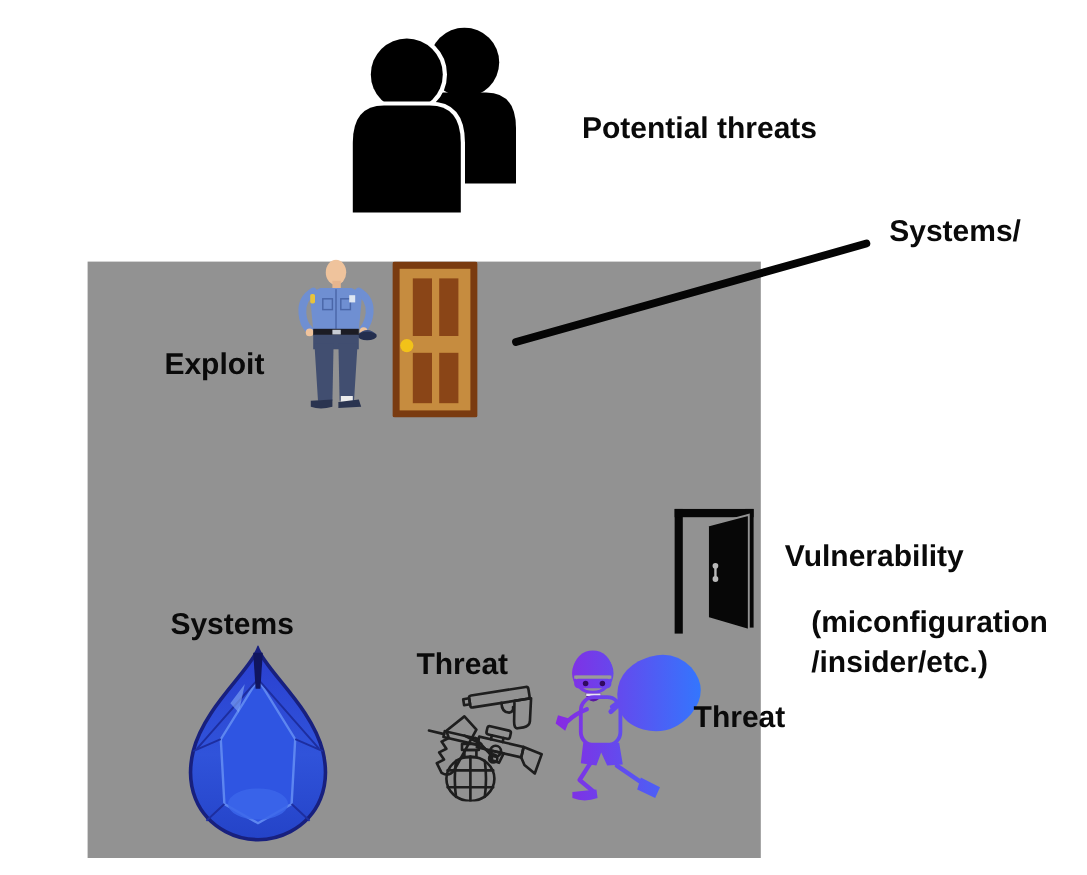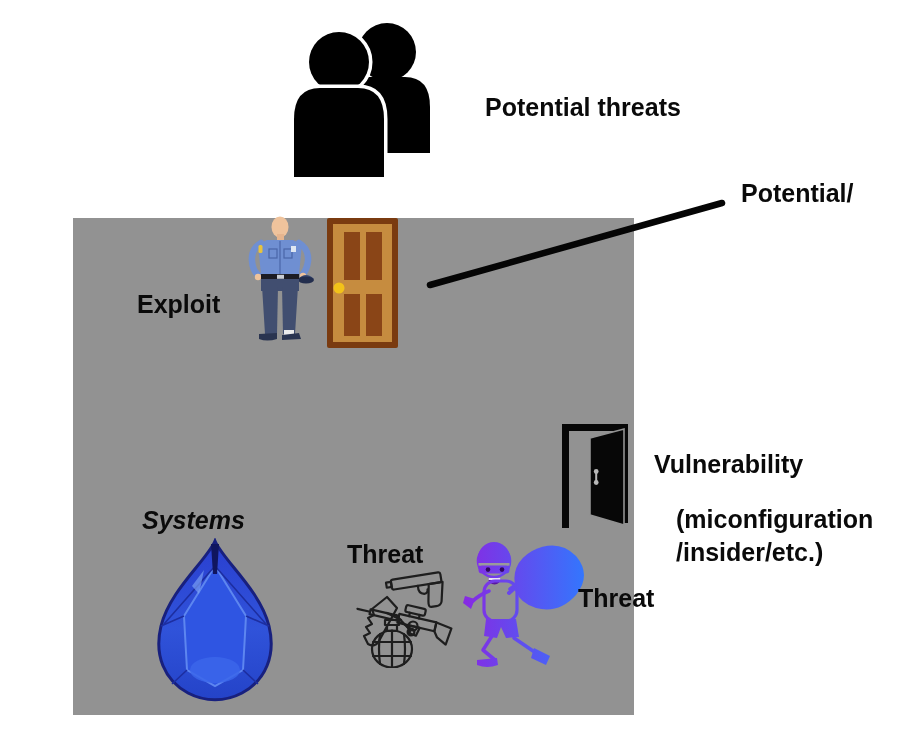--- a/index.html
+++ b/index.html
@@ -19,21 +19,21 @@
   #people-icon{left:287px;top:23px;}
   #label-potential{left:457px;top:92px;margin-left:28px;}
   #label-control{left:137px;top:289px;}
   #guard-icon{left:246px;top:216px;}
   #closed-door-icon{left:327px;top:218px;}
   #pointer-line{left:424px;top:196px;}
   #label-firewall{left:741px;top:178px;}
   #open-door-icon{left:562px;top:424px;}
   #label-vulnerability{left:654px;top:449px;}
   #label-vuln-note{left:676px;top:503px;line-height:1.32;}
-  #label-systems{left:142px;top:505px;font-style:italic;}
+  #label-systems{left:142px;top:505px;}
   #gem-icon{left:152px;top:538px;}
   #label-exploit{left:347px;top:539px;}
   #weapons-icon{left:356px;top:566px;}
   #burglar-icon{left:462px;top:535px;}
   #label-threat{left:578px;top:583px;}
 </style>
 </head>
 <body>
 
 <div id="stage">
@@ -86,21 +86,21 @@
     <rect x="39" y="14" width="16" height="48" fill="#8a4517"></rect>
     <rect x="17" y="76" width="16" height="42" fill="#8a4517"></rect>
     <rect x="39" y="76" width="16" height="42" fill="#8a4517"></rect>
     <circle cx="12" cy="70" r="5.5" fill="#f2c219"></circle>
   </svg>
 
   <svg id="pointer-line" class="icon" width="306" height="96" viewBox="0 0 306 96">
     <line x1="6" y1="89" x2="298" y2="7" stroke="#050505" stroke-width="6.5" stroke-linecap="round"></line>
   </svg>
   <div id="label-firewall" class="label">
-    <div>Potential/</div>
+    <div>Systems/</div>
   </div>
 
   <svg id="open-door-icon" class="icon" width="70" height="106" viewBox="0 0 70 106">
     <rect x="0" y="0" width="7" height="104" fill="#070707"></rect>
     <rect x="0" y="0" width="66" height="7" fill="#070707"></rect>
     <rect x="59" y="0" width="7" height="99" fill="#070707"></rect>
     <polygon points="28,14 62,5 62,101 28,91" fill="#070707" stroke="#929292" stroke-width="1.6"></polygon>
     <rect x="33.2" y="48" width="2" height="10" fill="#b8b8b8"></rect>
     <circle cx="34.2" cy="47.5" r="2.4" fill="#b8b8b8"></circle>
     <circle cx="34.2" cy="58.5" r="2.4" fill="#b8b8b8"></circle>

